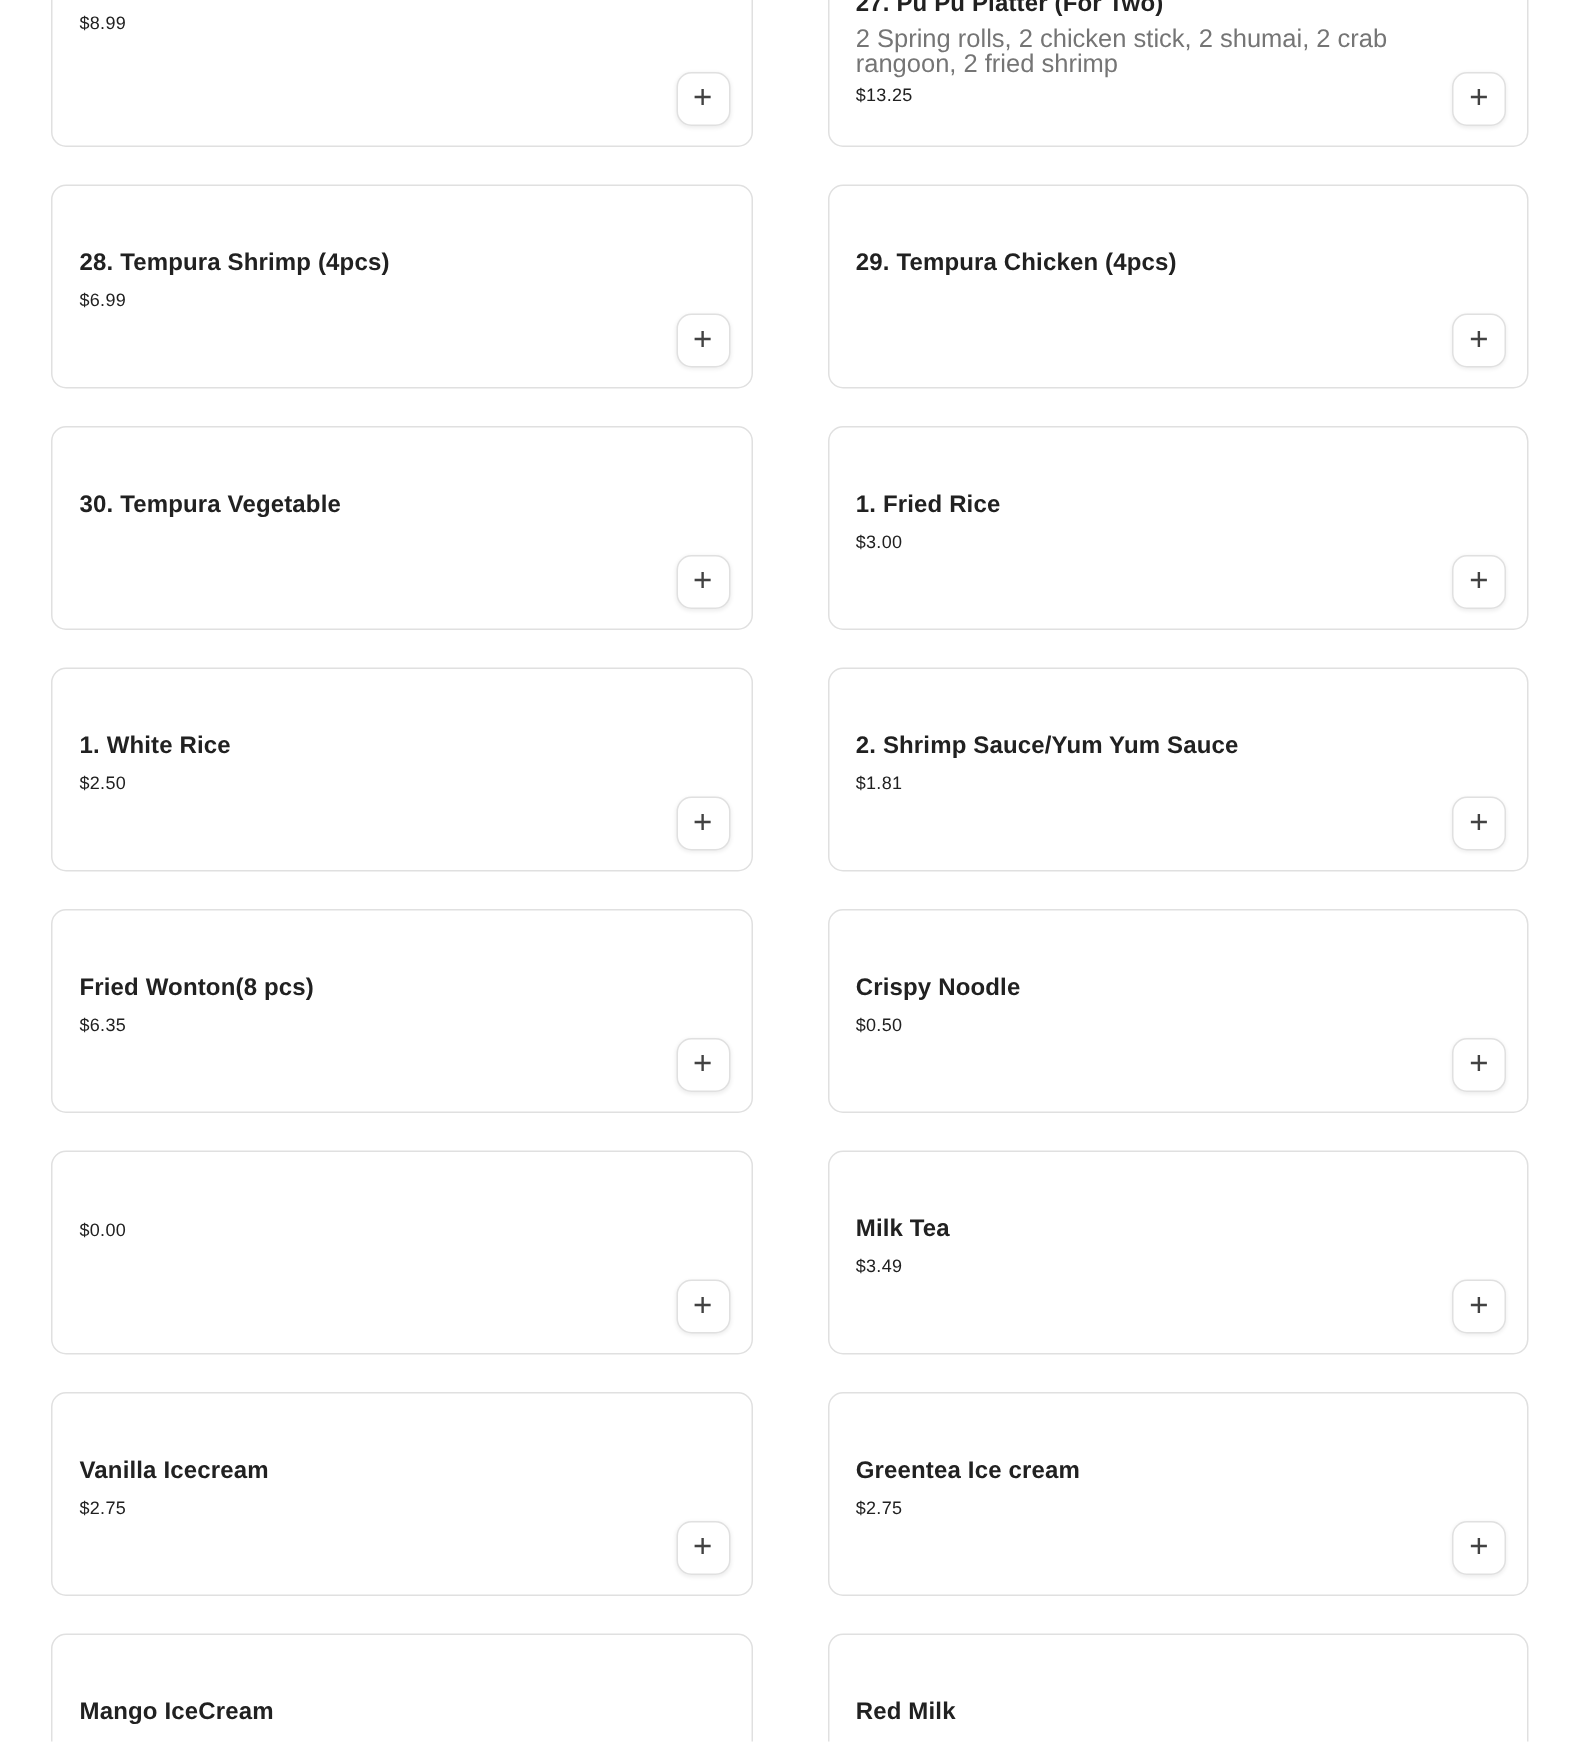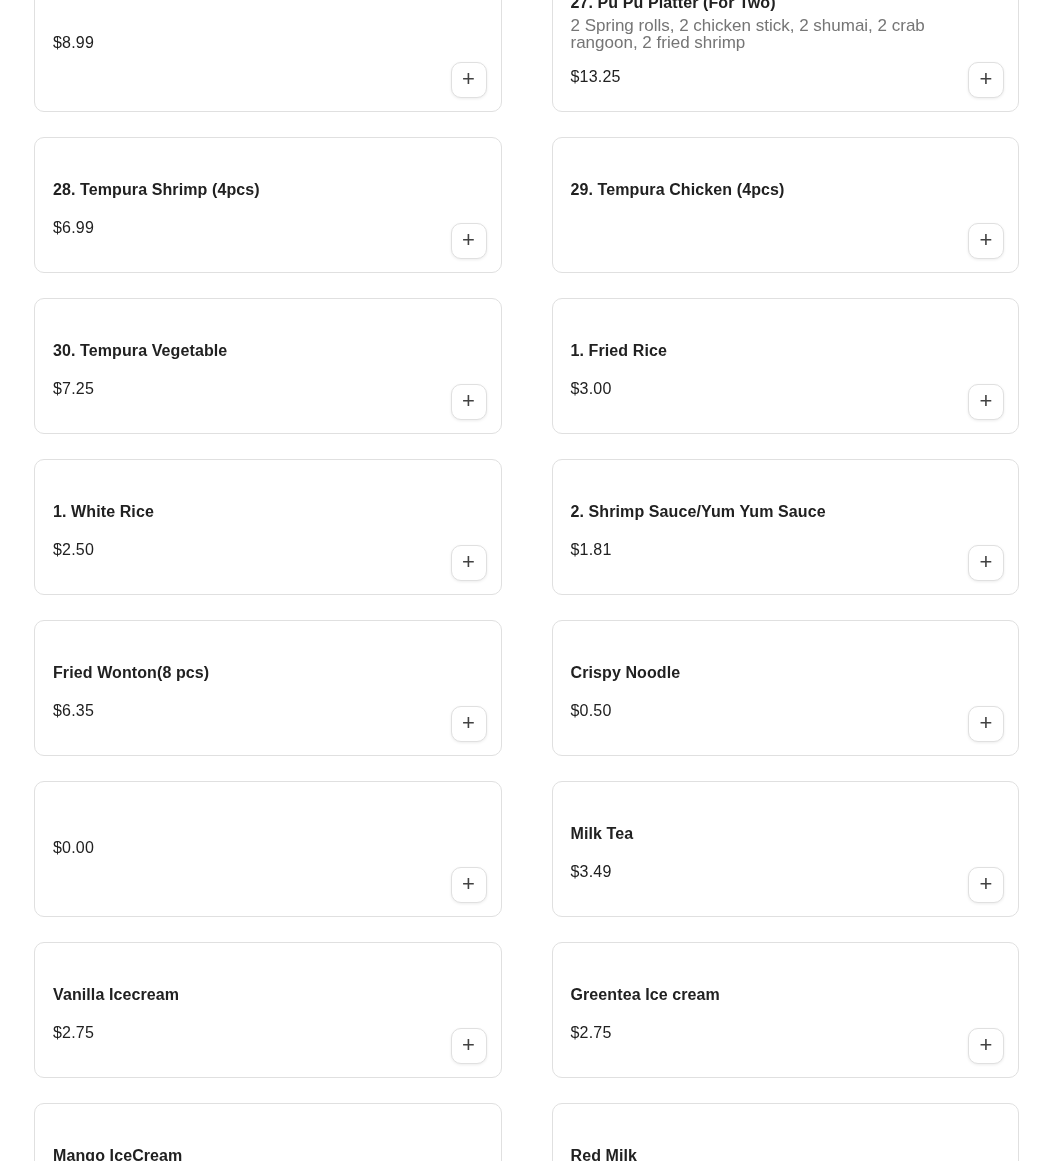--- a/index.html
+++ b/index.html
@@ -42,24 +42,24 @@
     letter-spacing:.1px;
   }
   .item-desc{
     font-size:17px;
     line-height:17px;
     color:var(--desc);
     margin-top:2px;
     max-width:400px;
   }
   .item-price{
-    font-size:16px;
+    font-size:12px;
     line-height:24px;
     color:var(--price);
-    margin-top:14px;
+    margin-top:0;
     letter-spacing:.2px;
   }
   .add-button{
     position:absolute;
     right:14px;
     bottom:13px;
     width:36px;
     height:36px;
     background:#ffffff;
     border:1px solid var(--card-border);
@@ -113,21 +113,20 @@
     <div class="item-title">29. Tempura Chicken (4pcs)</div>
 
     <button class="add-button">
       <span class="plus">+</span>
     </button>
   </div>
 
   <div class="menu-card">
     <div class="item-title">30. Tempura Vegetable</div>
 
-    <div class="item-price">$7.25</div>
     <button class="add-button">
       <span class="plus">+</span>
     </button>
   </div>
 
   <div class="menu-card">
     <div class="item-title">1. Fried Rice</div>
 
     <div class="item-price">$3.00</div>
     <button class="add-button">

